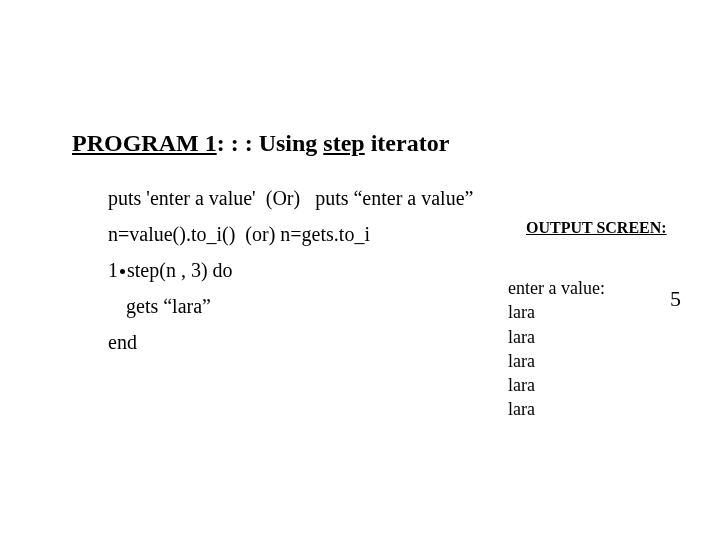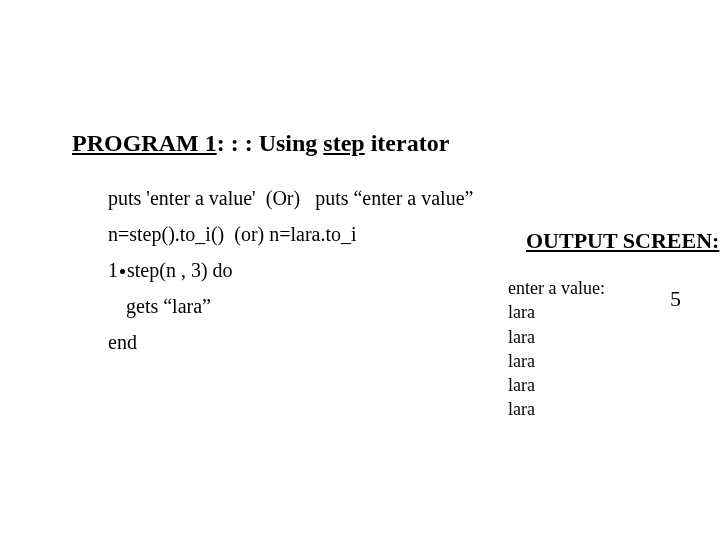--- a/index.html
+++ b/index.html
@@ -34,22 +34,22 @@
       width: 5px;
       height: 5px;
       background: #000;
       border-radius: 50%;
       vertical-align: middle;
       margin: 0 2px 2px 2px;
     }
     .output-heading {
       position: absolute;
       left: 526px;
-      top: 228px;
-      font-size: 22px;
+      top: 219px;
+      font-size: 16px;
       font-weight: bold;
       text-decoration: underline;
       white-space: nowrap;
     }
     .output-content {
       position: absolute;
       left: 508px;
       top: 276px;
       font-size: 18px;
       line-height: 1.35;
@@ -68,22 +68,22 @@
   <span class="ul">PROGRAM 1</span><span>: : : Using </span><span class="ul">step</span><span> iterator</span>
 </div>
 
 <div class="code-block">
   <div>
     <span>puts 'enter a value'</span>
     &nbsp;<span>(Or)</span>&nbsp;&nbsp;
     <span>puts “enter a value”</span>
   </div>
   <div>
-    <span>n=step().to_i()</span>
-    &nbsp;<span>(or)</span>&nbsp;<span>n=lara.to_i</span>
+    <span>n=value().to_i()</span>
+    &nbsp;<span>(or)</span>&nbsp;<span>n=gets.to_i</span>
   </div>
   <div>
     <span>1</span><span class="dot"></span><span>step(n , 3) do</span>
   </div>
   <div>
     <span class="indent">gets “lara”</span>
   </div>
   <div>
     <span>end</span>
   </div>

